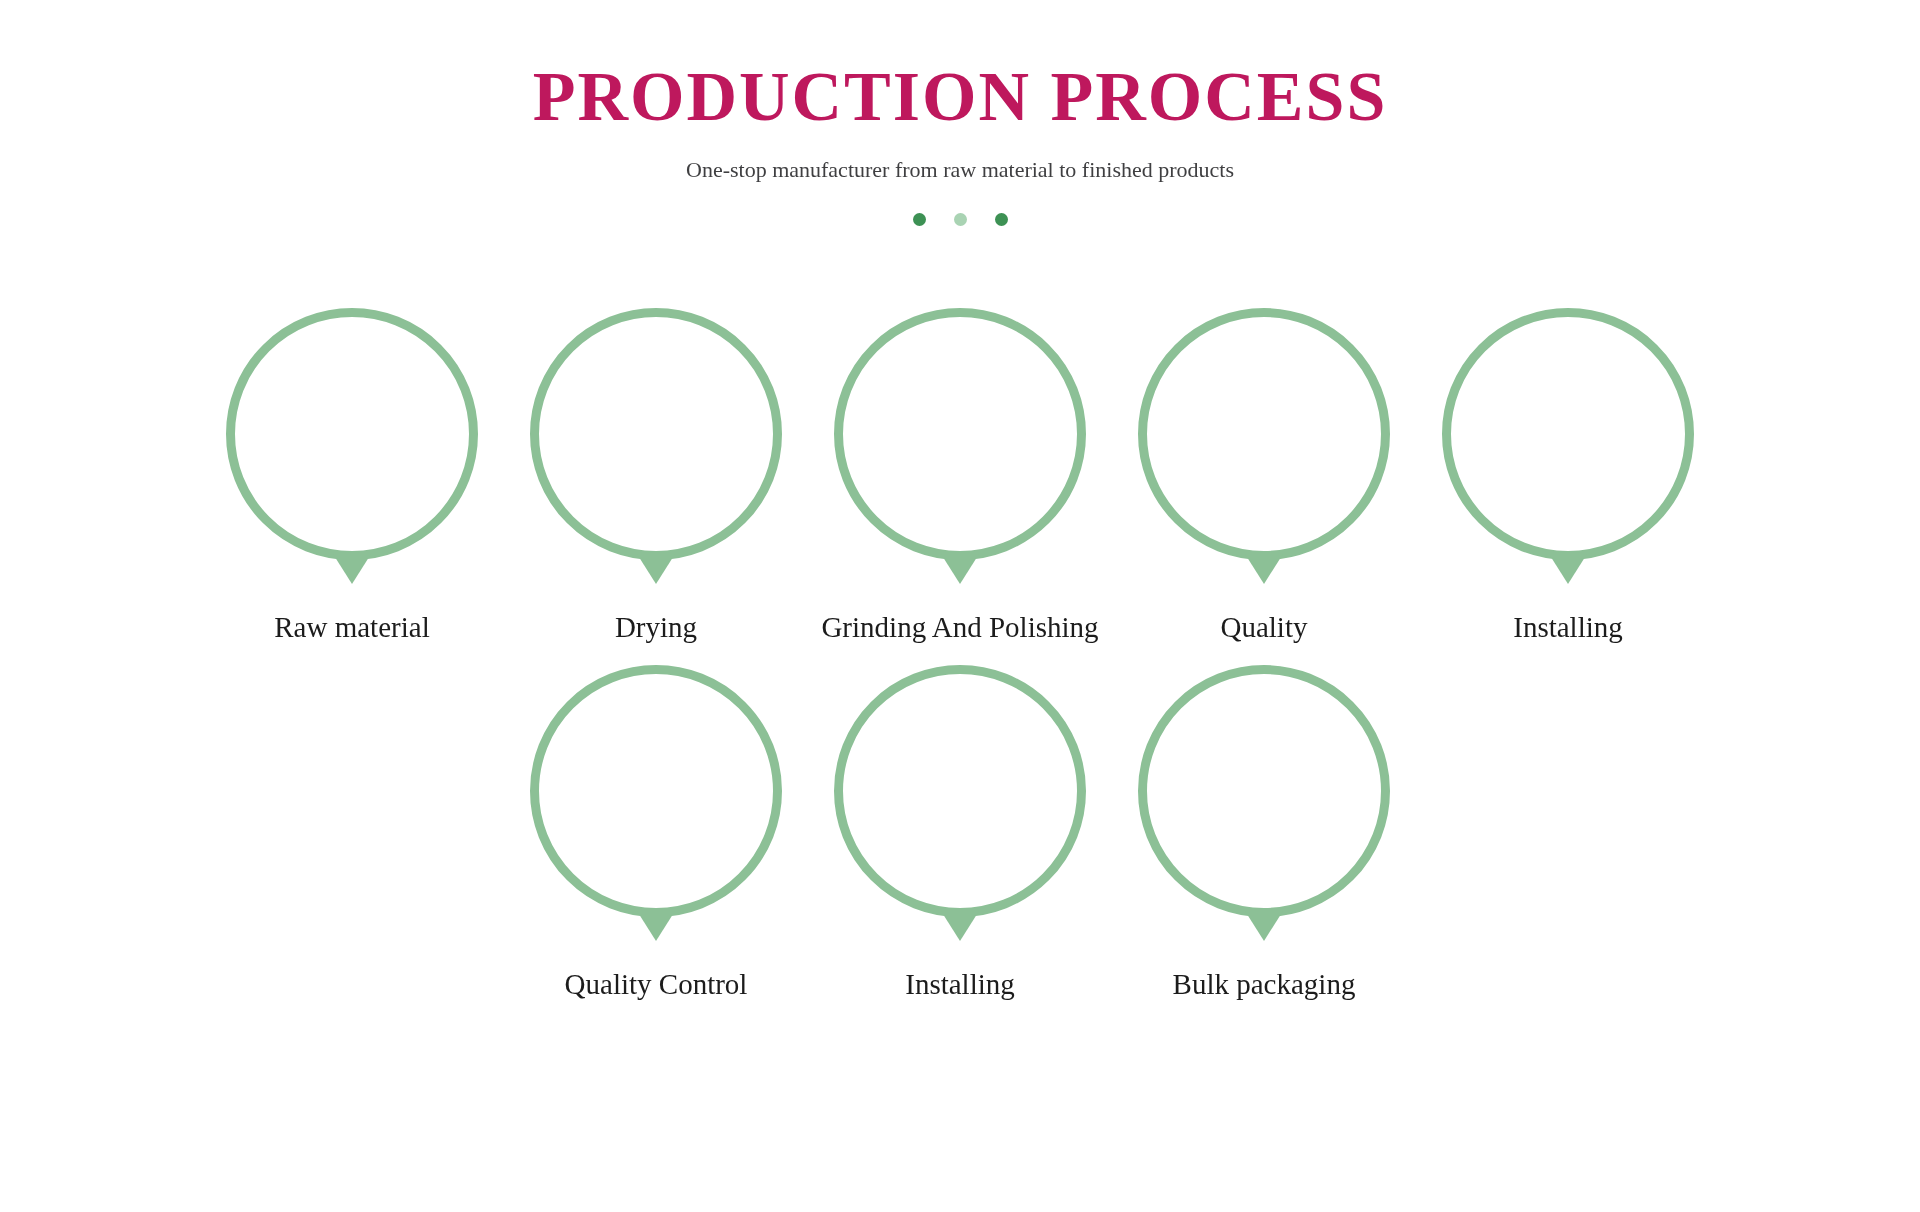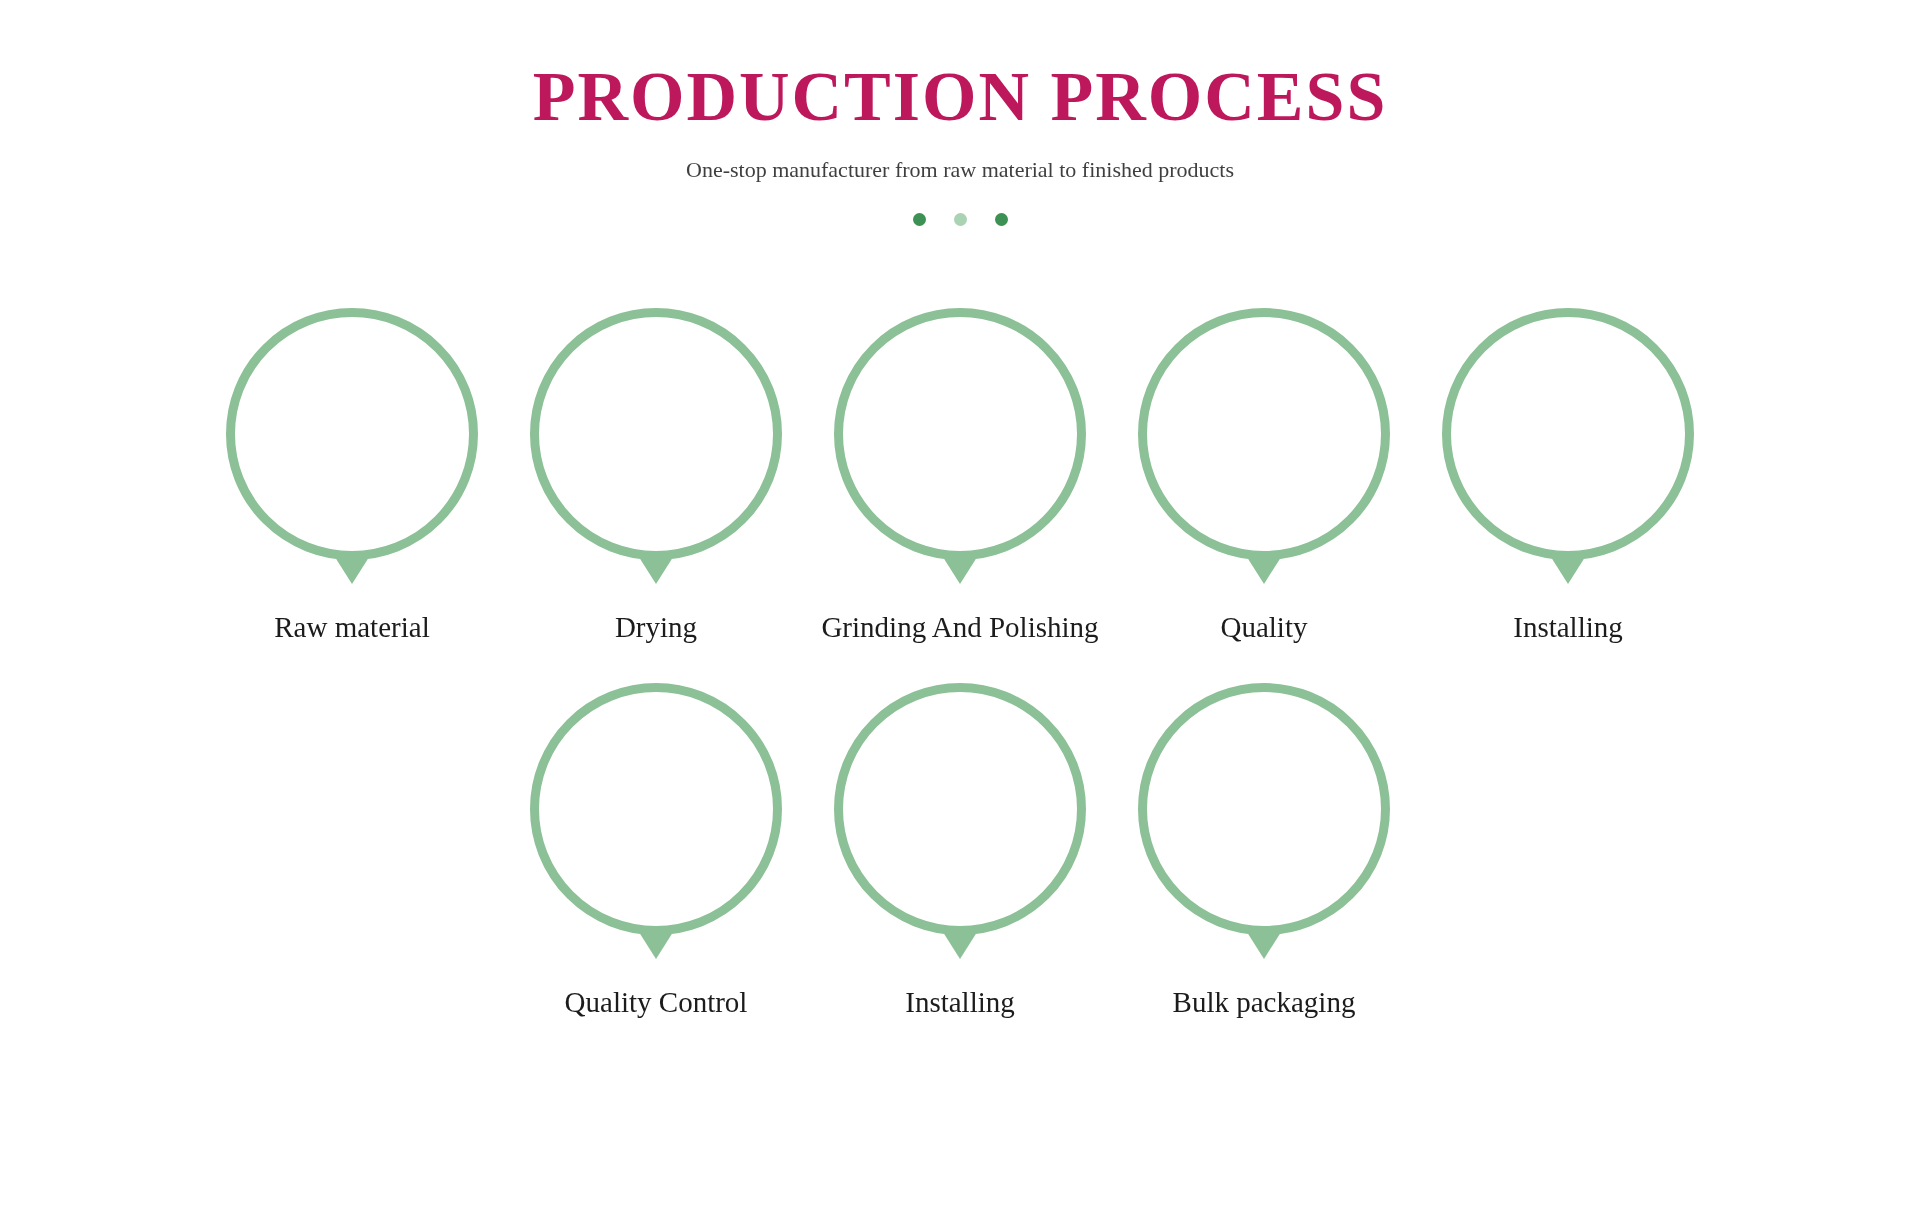--- a/index.html
+++ b/index.html
@@ -61,21 +61,21 @@
   
   .row {
     position: absolute;
     left: 0;
     width: 1920px;
     display: flex;
     justify-content: center;
     align-items: flex-start;
   }
   .row-1 { top: 308px; gap: 36px; }
-  .row-2 { top: 683px; gap: 36px; }
+  .row-2 { top: 665px; gap: 36px; }
 
   .step {
     width: 268px;
     display: flex;
     flex-direction: column;
     align-items: center;
     position: relative;
   }
 
   .circle-wrap {

